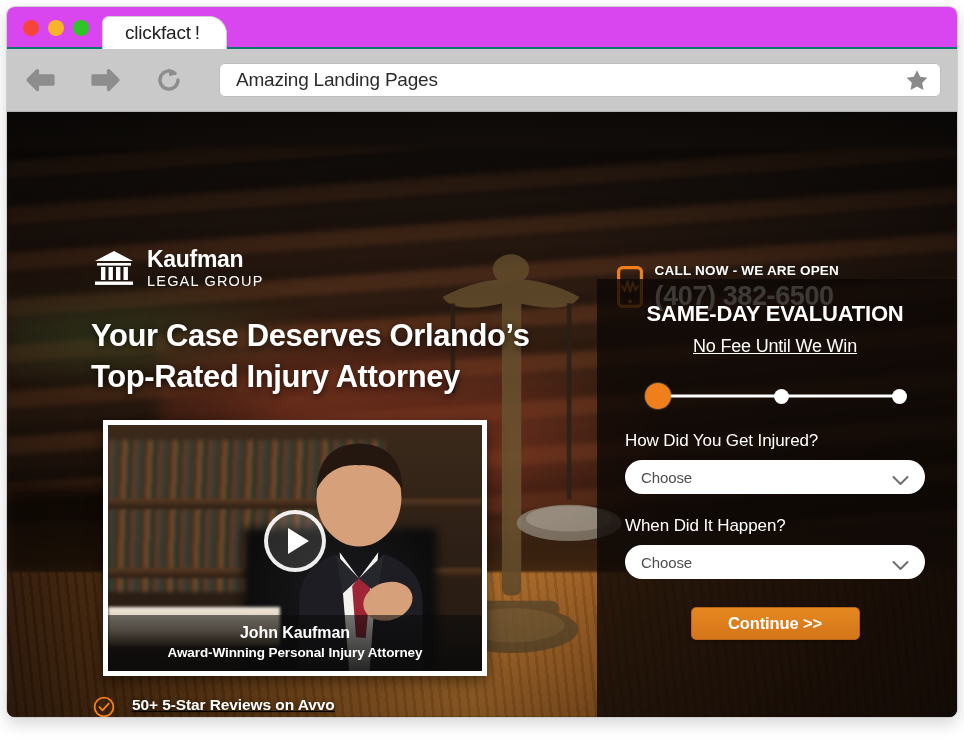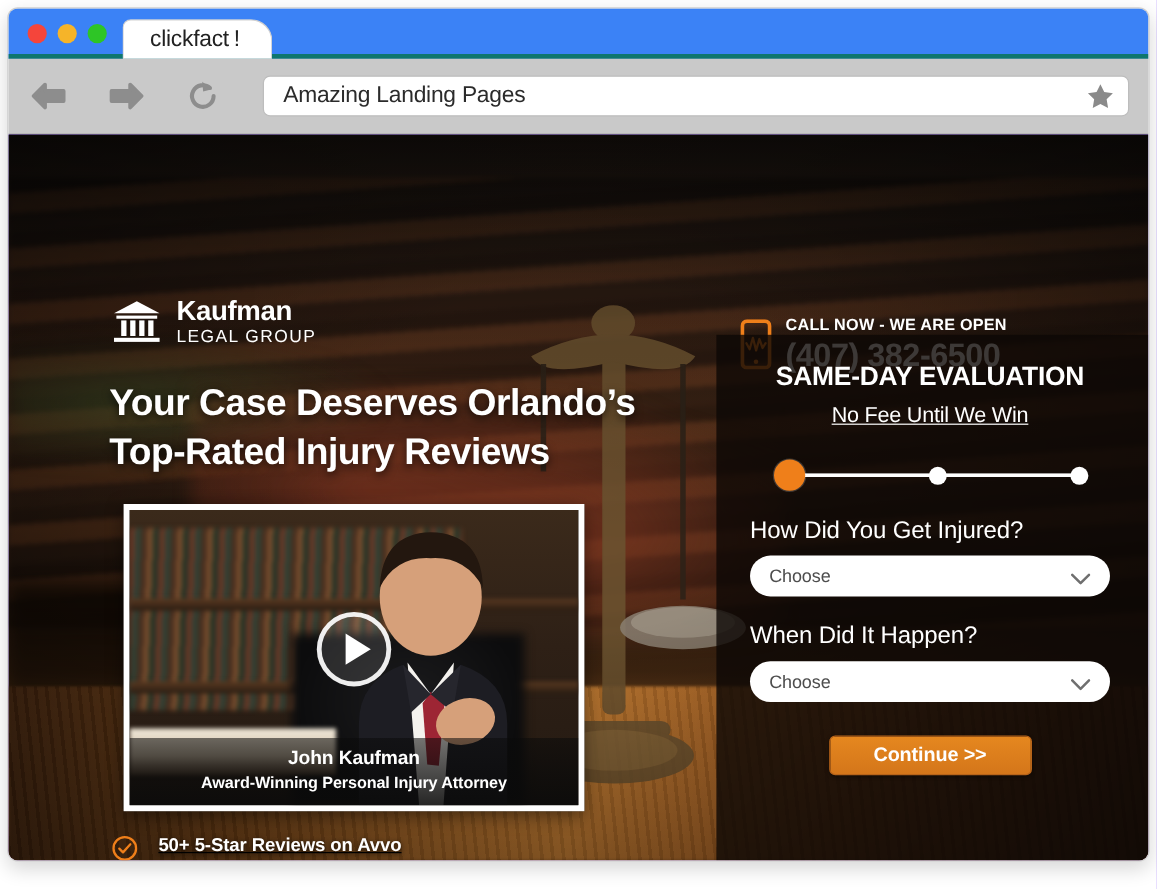--- a/index.html
+++ b/index.html
@@ -22,22 +22,22 @@
     background: #f2f2f2;
     border: 1px solid #cfcfcf;
     border-radius: 9px;
     box-shadow: 0 6px 16px rgba(0,0,0,0.16);
     overflow: hidden;
   }
 
   .titlebar {
     position: relative;
     height: 42px;
-    background: #3b82f6;
-    border-bottom: 4px solid #0f766e;
+    background: #d946ef;
+    border-bottom: 2px solid #0f766e;
   }
 
   .traffic-lights {
     position: absolute;
     left: 16px;
     top: 13px;
     display: flex;
     gap: 9px;
   }
   .light { width: 16px; height: 16px; border-radius: 50%; }
@@ -342,21 +342,21 @@
     border-radius: 50%;
     background: #ffffff;
   }
   .step-dot.active {
     width: 26px; height: 26px;
     background: #ef7f1a;
     box-shadow: 0 0 0 1px rgba(255,255,255,0.18);
   }
 
   .field-label {
-    font-size: 20px; color: #ffffff; font-weight: normal;
+    font-size: 17px; color: #ffffff; font-weight: normal;
     letter-spacing: -0.1px;
   }
   .field-group { margin-top: 20px; }
   .field-group.second { margin-top: 22px; }
 
   .select-box {
     position: relative;
     margin-top: 9px;
     height: 34px;
     background: #ffffff;
@@ -513,21 +513,21 @@
         </svg>
       </span>
       <span class="phone-lines">
         <span class="phone-label">CALL NOW - WE ARE OPEN</span>
         <span class="phone-number">(407) 382-6500</span>
       </span>
     </div>
 
     <h1 class="headline">
       <span>Your Case Deserves Orlando’s</span>
-      <span>Top-Rated Injury Reviews</span>
+      <span>Top-Rated Injury Attorney</span>
     </h1>
 
     <div class="video-card">
       <div class="video-bg">
         <div class="vb-shelves"></div>
         <div class="vb-books"></div>
         <div class="vb-shelf-line" style="top:30%"></div>
         <div class="vb-shelf-line" style="top:58%"></div>
         <div class="vb-chair"></div>
         <div class="vb-desk"></div>

